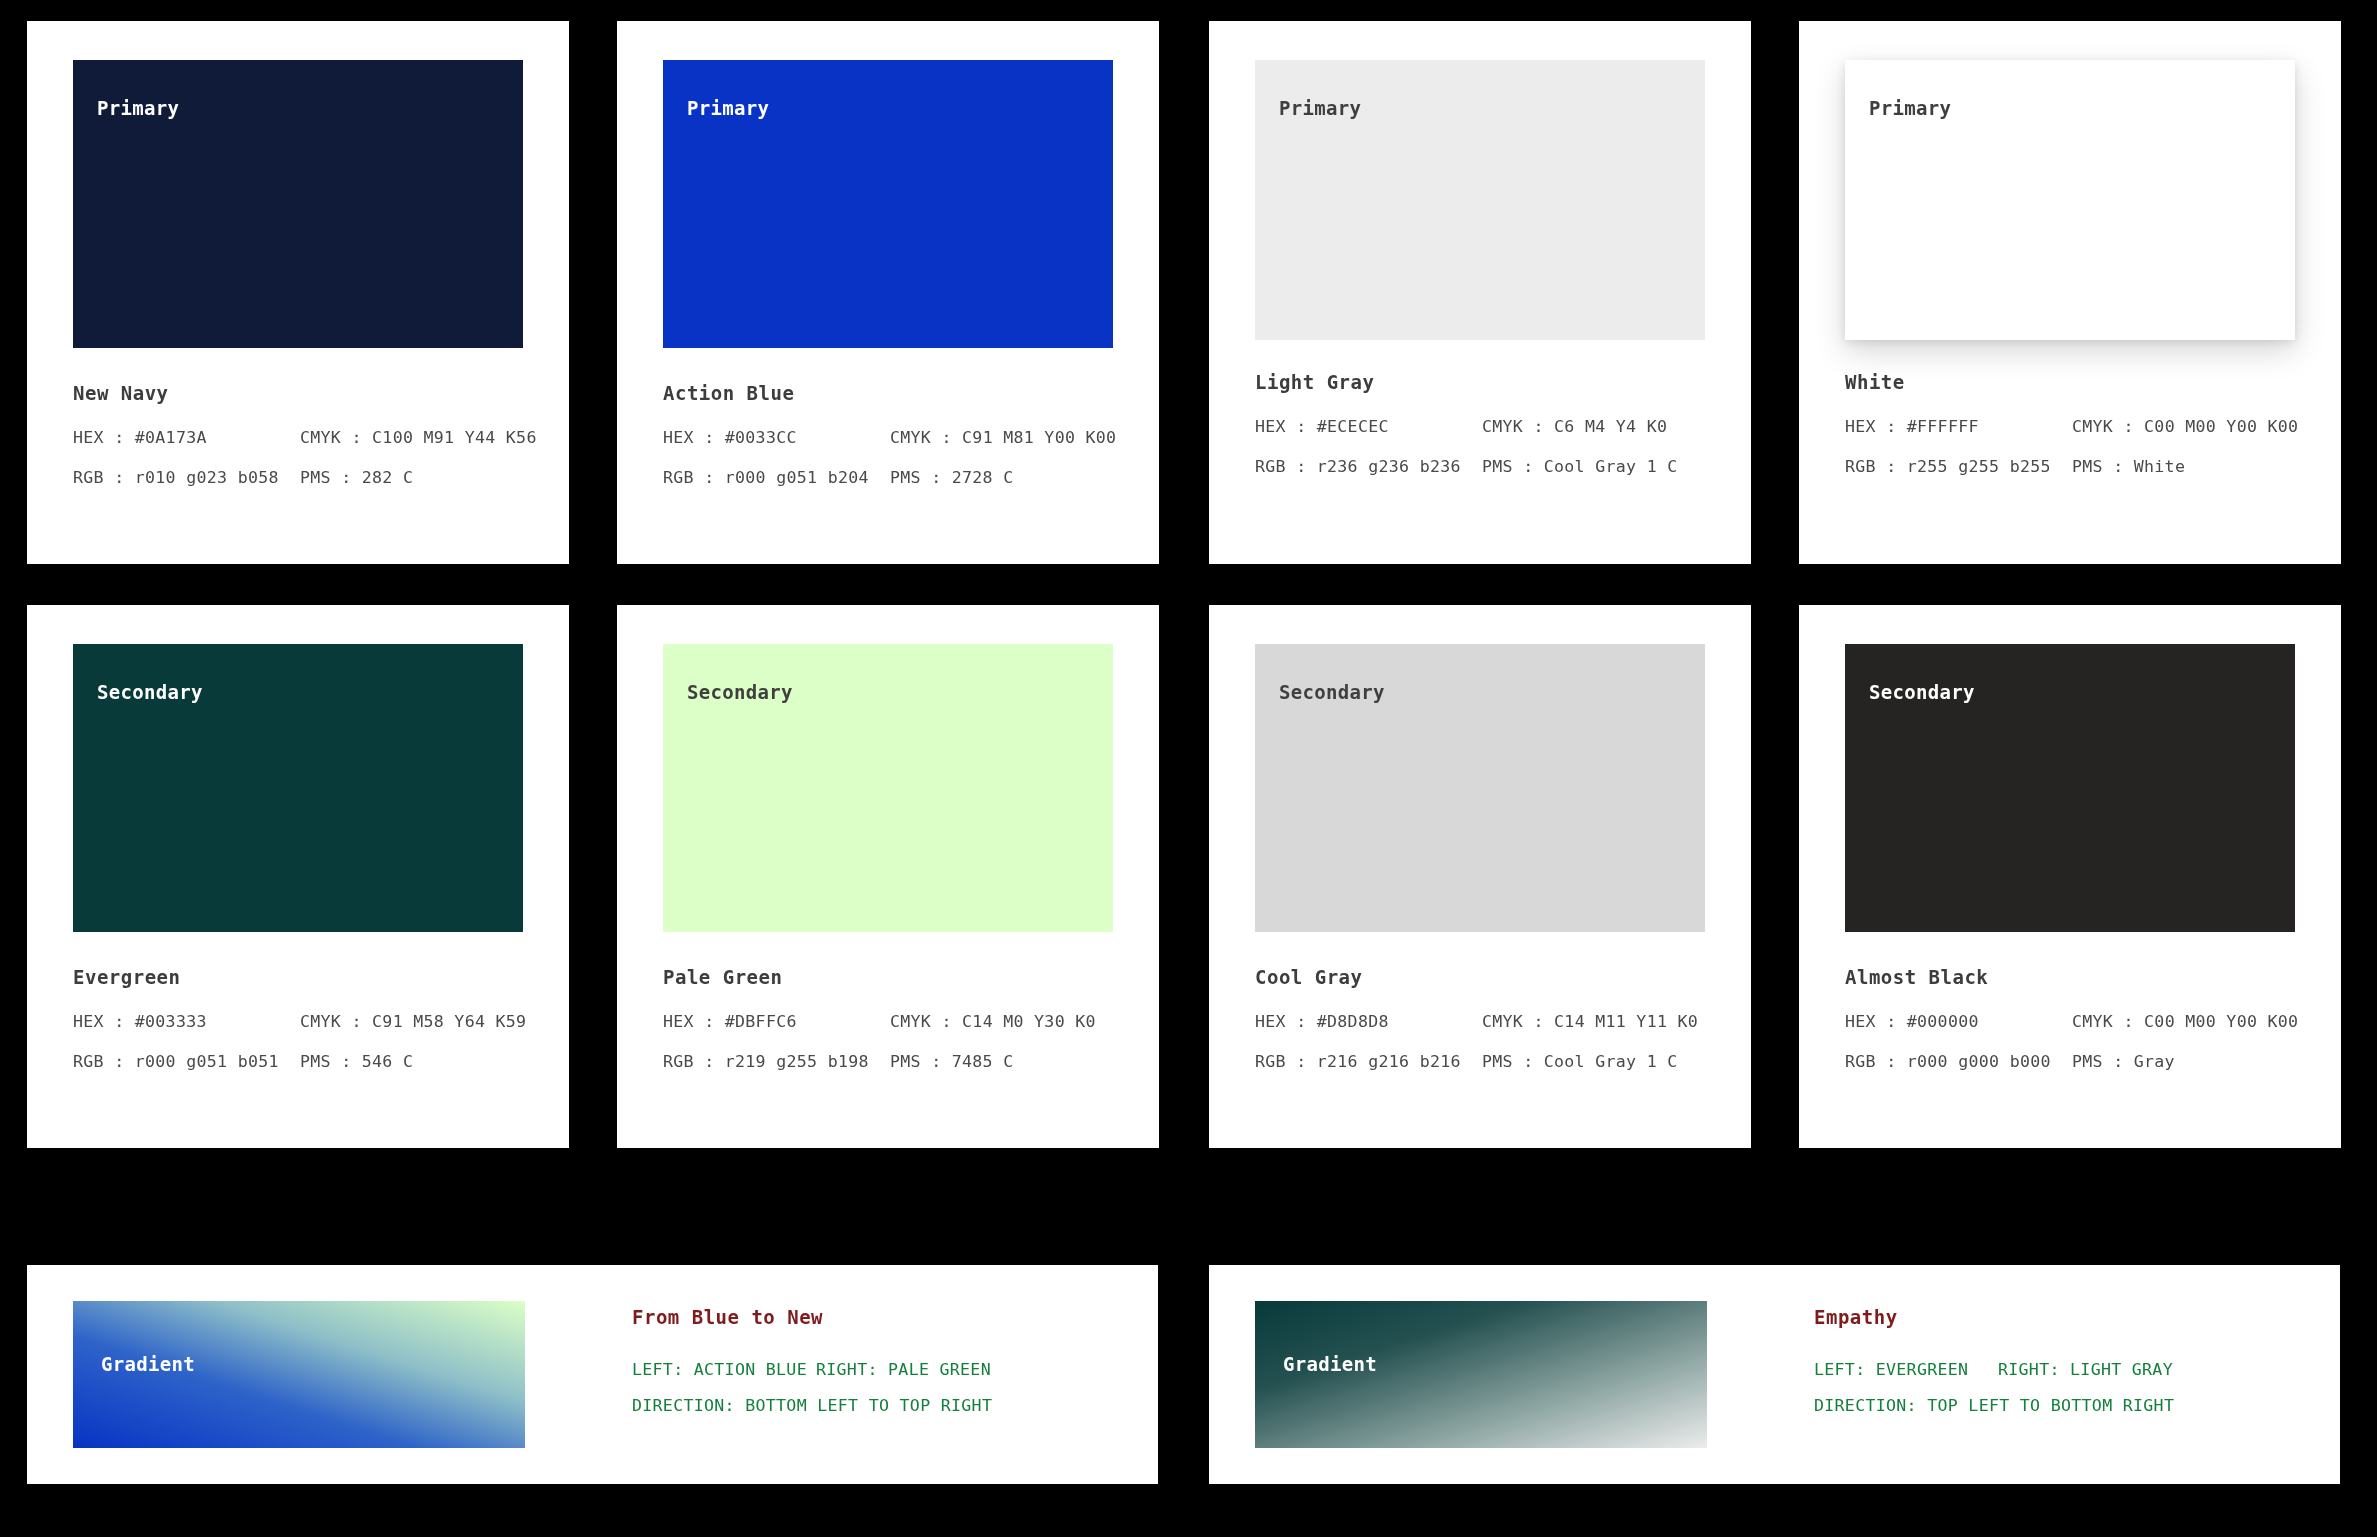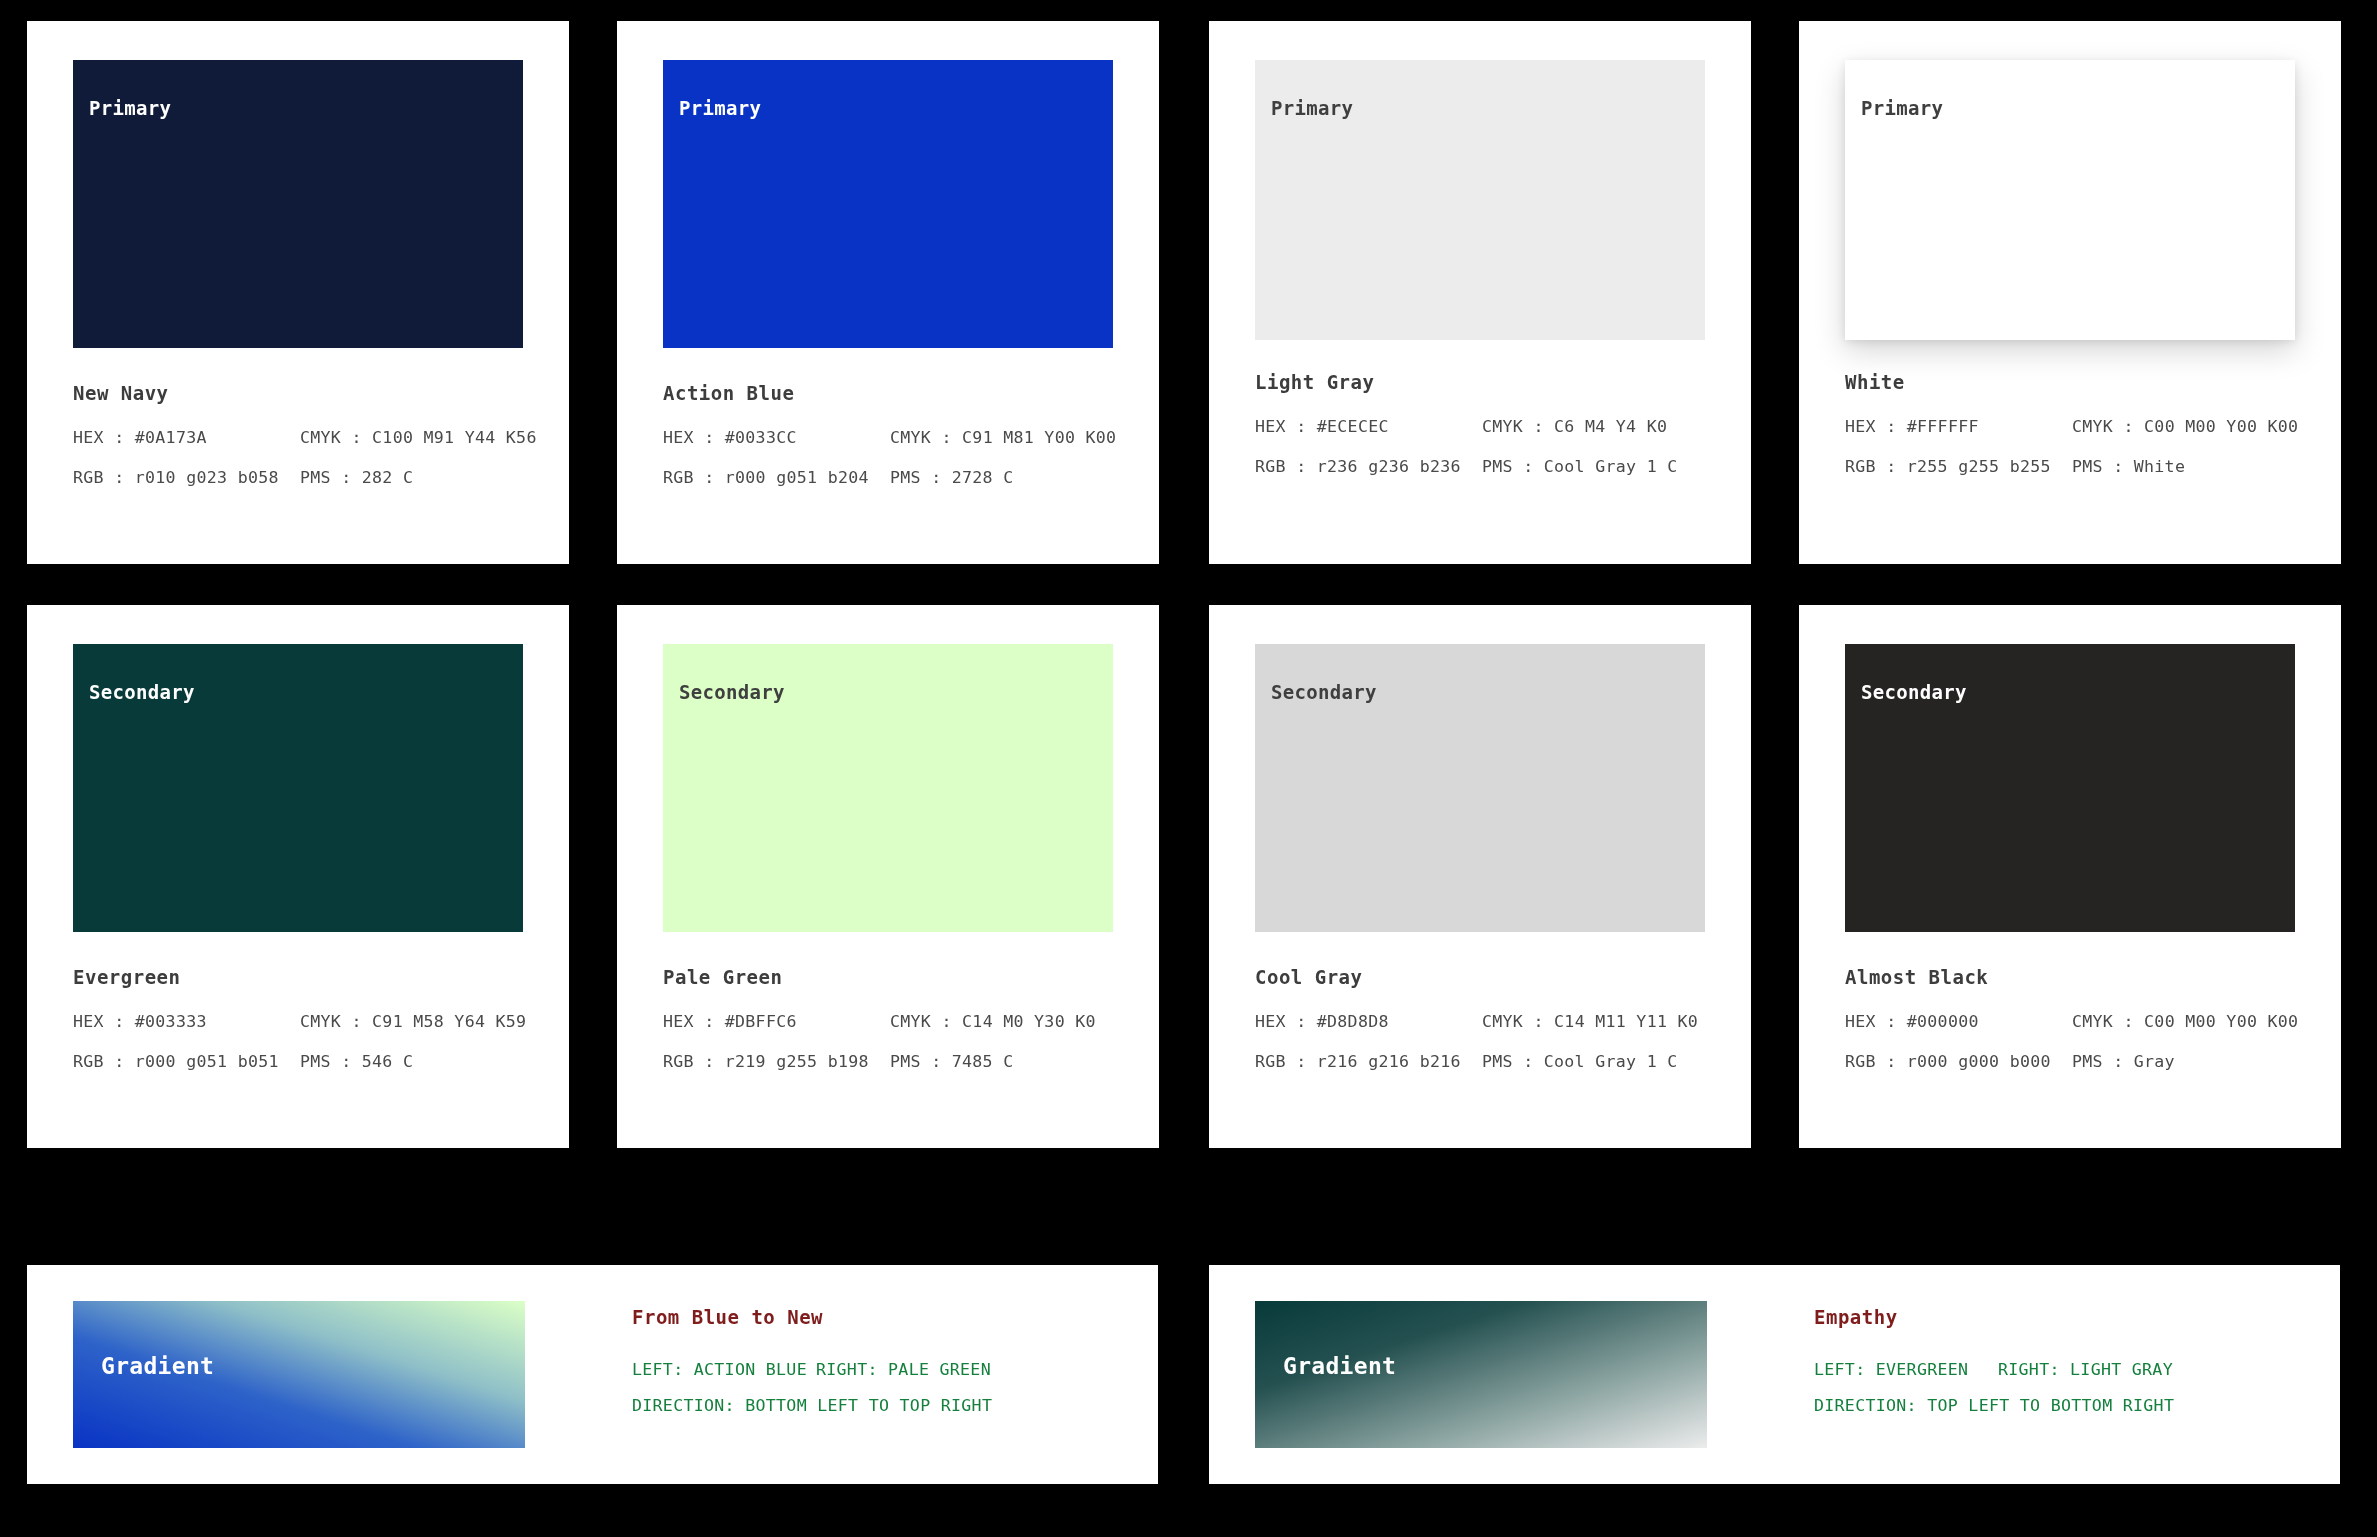--- a/index.html
+++ b/index.html
@@ -35,21 +35,21 @@
   .col1 { left: 27px;   width: 542px; }
   .col2 { left: 617px;  width: 542px; }
   .col3 { left: 1209px; width: 542px; }
   .col4 { left: 1799px; width: 542px; }
 
   .swatch {
     position: relative;
     width: 100%;
     height: 288px;
     box-sizing: border-box;
-    padding: 39px 16px;
+    padding: 39px 24px;
   }
   .swatch.short { height: 280px; }
   .swatch.white-chip {
     box-shadow: 0 10.6px 29px rgba(0,0,0,0.17), 0 2.3px 9px rgba(0,0,0,0.10);
   }
 
   .swatch-label {
     font-size: 19px;
     font-weight: bold;
     letter-spacing: 0.3px;
@@ -99,21 +99,21 @@
   .gcol2 { left: 1209px; width: 1131px; }
 
   .gswatch {
     width: 452px;
     height: 147px;
     flex: none;
     box-sizing: border-box;
     padding: 54px 0 0 28px;
   }
   .gswatch-label {
-    font-size: 23px;
+    font-size: 19px;
     font-weight: bold;
     color: #ffffff;
     letter-spacing: 0.3px;
     line-height: 1;
   }
 
   .gmeta {
     padding-left: 107px;
     padding-top: 6.8px;
   }

